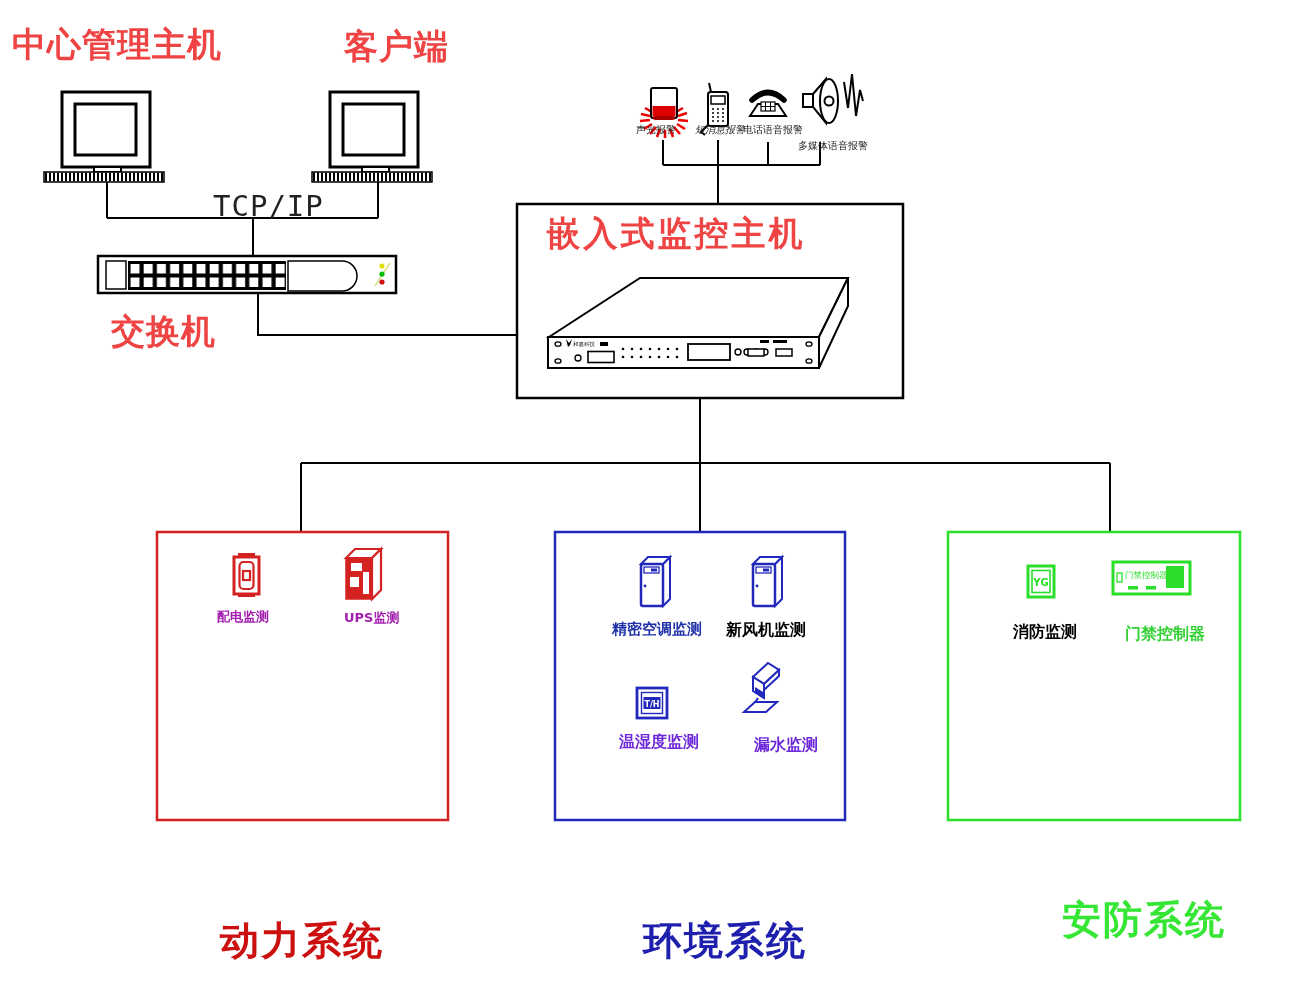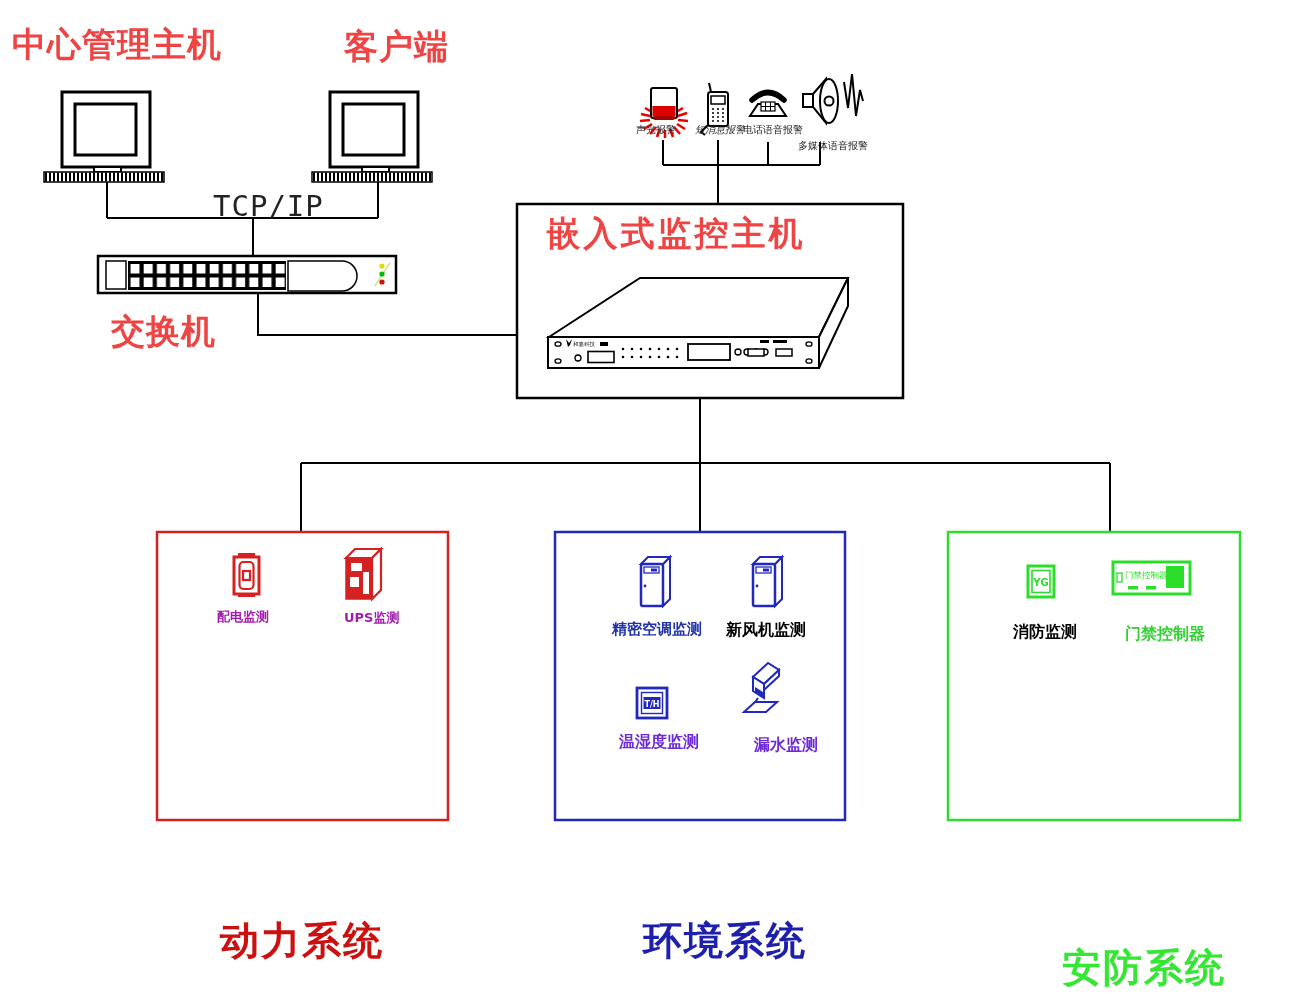--- a/index.html
+++ b/index.html
@@ -256,15 +256,15 @@
   <div class="lbl item-blue" style="left:612px;top:622px;">精密空调监测</div>
   <div class="lbl item-black" style="left:726px;top:622px;">新风机监测</div>
   <div class="lbl item-blue2" style="left:619px;top:734px;">温湿度监测</div>
   <div class="lbl item-blue2" style="left:733px;top:737px;margin-left:21px;">漏水监测</div>
 
   <div class="lbl item-black" style="left:1013px;top:624px;">消防监测</div>
   <div class="lbl item-green" style="left:1125px;top:626px;">门禁控制器</div>
 
   <div class="lbl sys-title sys-blue" style="left:643px;top:921px;">环境系统</div>
   <div class="lbl sys-title sys-red" style="left:220px;top:921px;">动力系统</div>
-  <div class="lbl sys-title sys-green" style="left:1062px;top:948px;">安防系统</div>
+  <div class="lbl sys-title sys-green" style="left:1062px;top:900px;">安防系统</div>
 
 </div>
 
 </body></html>

